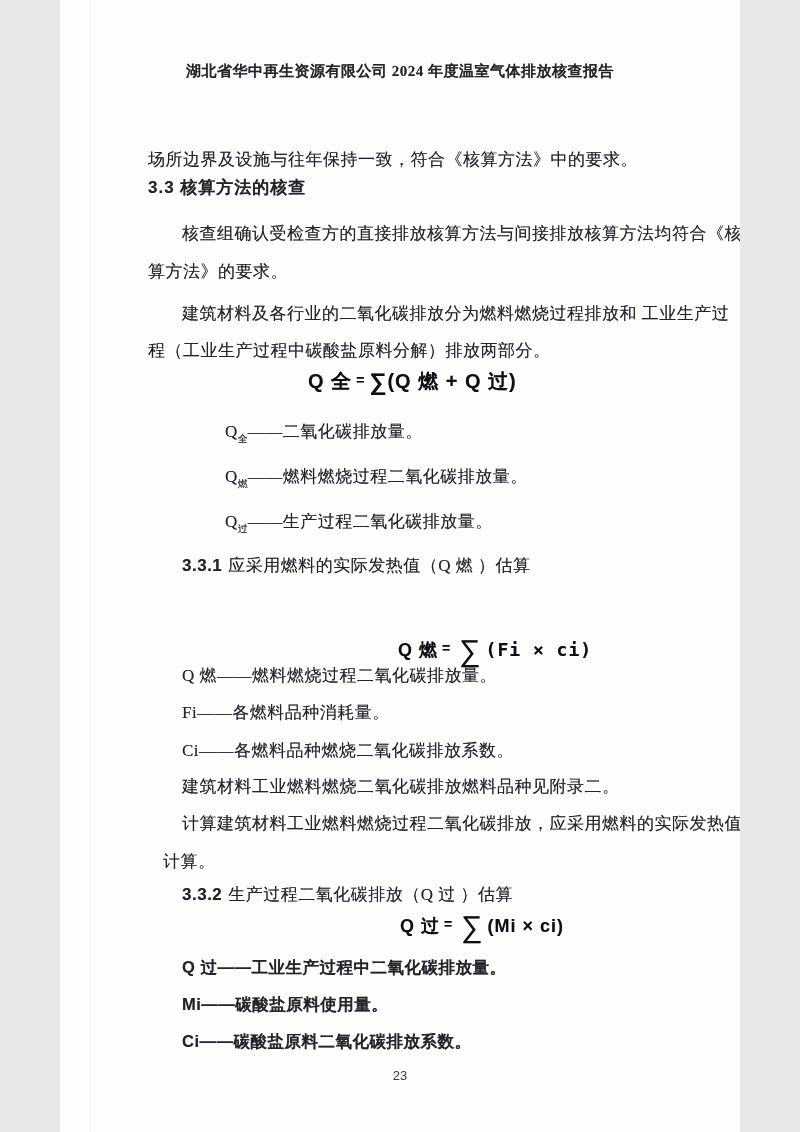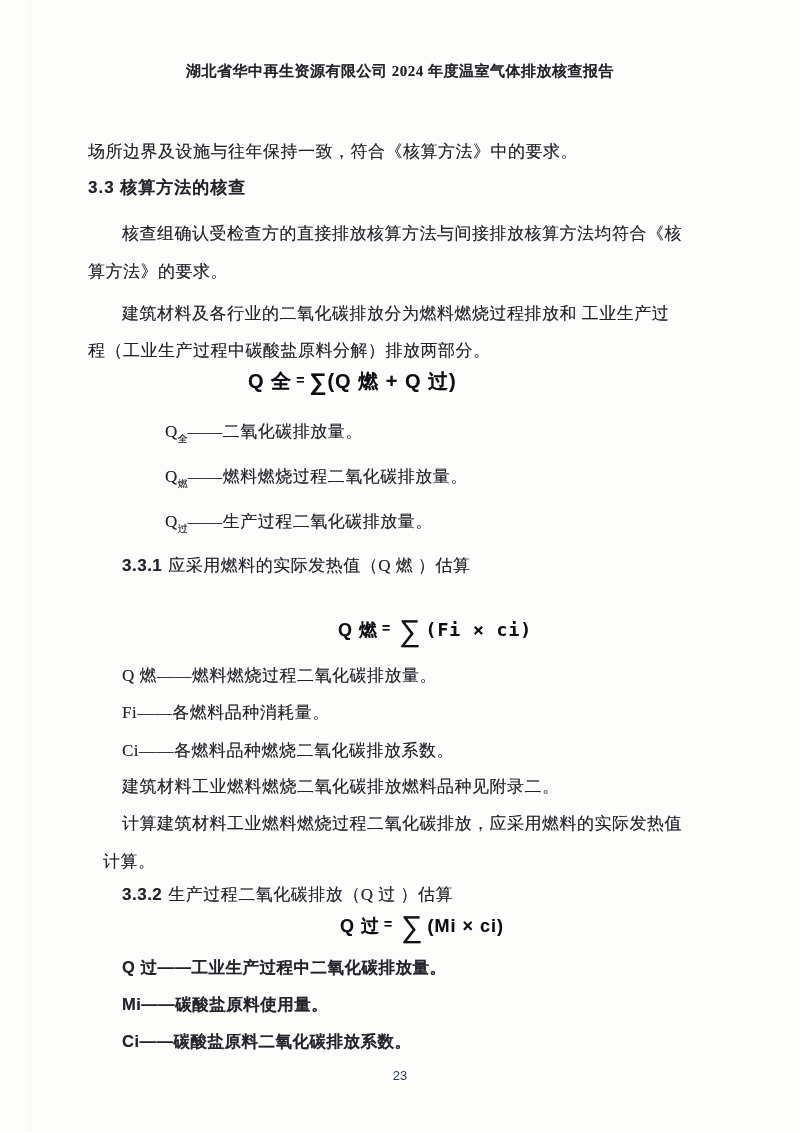--- a/index.html
+++ b/index.html
@@ -1,17 +1,17 @@
 <!DOCTYPE html>
 <html><head>
 <meta charset="utf-8">
 <style>
   html,body{margin:0;padding:0;background:#e8e8e8;}
   .page{
-    position:relative;width:800px;height:1132px;margin:0 auto;
+    position:relative;width:680px;height:1132px;margin:0 auto;
     background:#fdfdfc;overflow:hidden;
     font-family:"Liberation Serif","DejaVu Serif",serif;
     color:#23232b;
   }
   .page::before{ 
     content:"";position:absolute;left:30px;top:0;bottom:0;width:1px;
     background:rgba(0,0,0,0.03);
   }
   .line{
     position:absolute;font-size:17px;white-space:nowrap;
@@ -50,21 +50,21 @@
     font-weight:normal;font-size:13px;color:#2e3a55;
   }
 </style>
 </head>
 <body>
 
 <div class="page" style="background: rgb(253, 253, 252); color: rgb(35, 35, 43);">
 
   <div class="header-line">湖北省华中再生资源有限公司 2024 年度温室气体排放核查报告</div>
 
-  <div class="line" style="top:140px;left:88px;">场所边界及设施与往年保持一致，符合《核算方法》中的要求。</div>
+  <div class="line" style="top:148px;left:88px;">场所边界及设施与往年保持一致，符合《核算方法》中的要求。</div>
 
   <div class="line heading" style="top:176px;left:88px;">3.3 核算方法的核查</div>
 
   <div class="line" style="top:222px;left:122px;">核查组确认受检查方的直接排放核算方法与间接排放核算方法均符合《核</div>
   <div class="line" style="top:260px;left:88px;">算方法》的要求。</div>
 
   <div class="line" style="top:302px;left:122px;">建筑材料及各行业的二氧化碳排放分为燃料燃烧过程排放和 工业生产过</div>
   <div class="line" style="top:339px;left:88px;">程（工业生产过程中碳酸盐原料分解）排放两部分。</div>
 
   <div class="line formula" style="top:368px;left:248px;">
@@ -78,21 +78,21 @@
     <span>Q</span><span class="sub">燃</span><span>——燃料燃烧过程二氧化碳排放量。</span>
   </div>
   <div class="line" style="top:510px;left:165px;">
     <span>Q</span><span class="sub">过</span><span>——生产过程二氧化碳排放量。</span>
   </div>
 
   <div class="line" style="top:554px;left:122px;">
     <span class="sec-num">3.3.1</span><span>应采用燃料的实际发热值（Q 燃 ）估算</span>
   </div>
 
-  <div class="line formula" style="top:614px;left:338px;font-size:18px;">
+  <div class="line formula" style="top:634px;left:338px;font-size:18px;">
     <span>Q 燃</span><span class="eq">=</span><span class="sigma-big">∑</span><span class="mono">(Fi × ci)</span>
   </div>
 
   <div class="line" style="top:664px;left:122px;">Q 燃——燃料燃烧过程二氧化碳排放量。</div>
   <div class="line" style="top:701px;left:122px;">Fi——各燃料品种消耗量。</div>
   <div class="line" style="top:739px;left:122px;">Ci——各燃料品种燃烧二氧化碳排放系数。</div>
   <div class="line" style="top:775px;left:122px;">建筑材料工业燃料燃烧二氧化碳排放燃料品种见附录二。</div>
 
   <div class="line" style="top:812px;left:122px;">计算建筑材料工业燃料燃烧过程二氧化碳排放，应采用燃料的实际发热值</div>
   <div class="line" style="top:850px;left:88px;margin-left:15px;">计算。</div>

